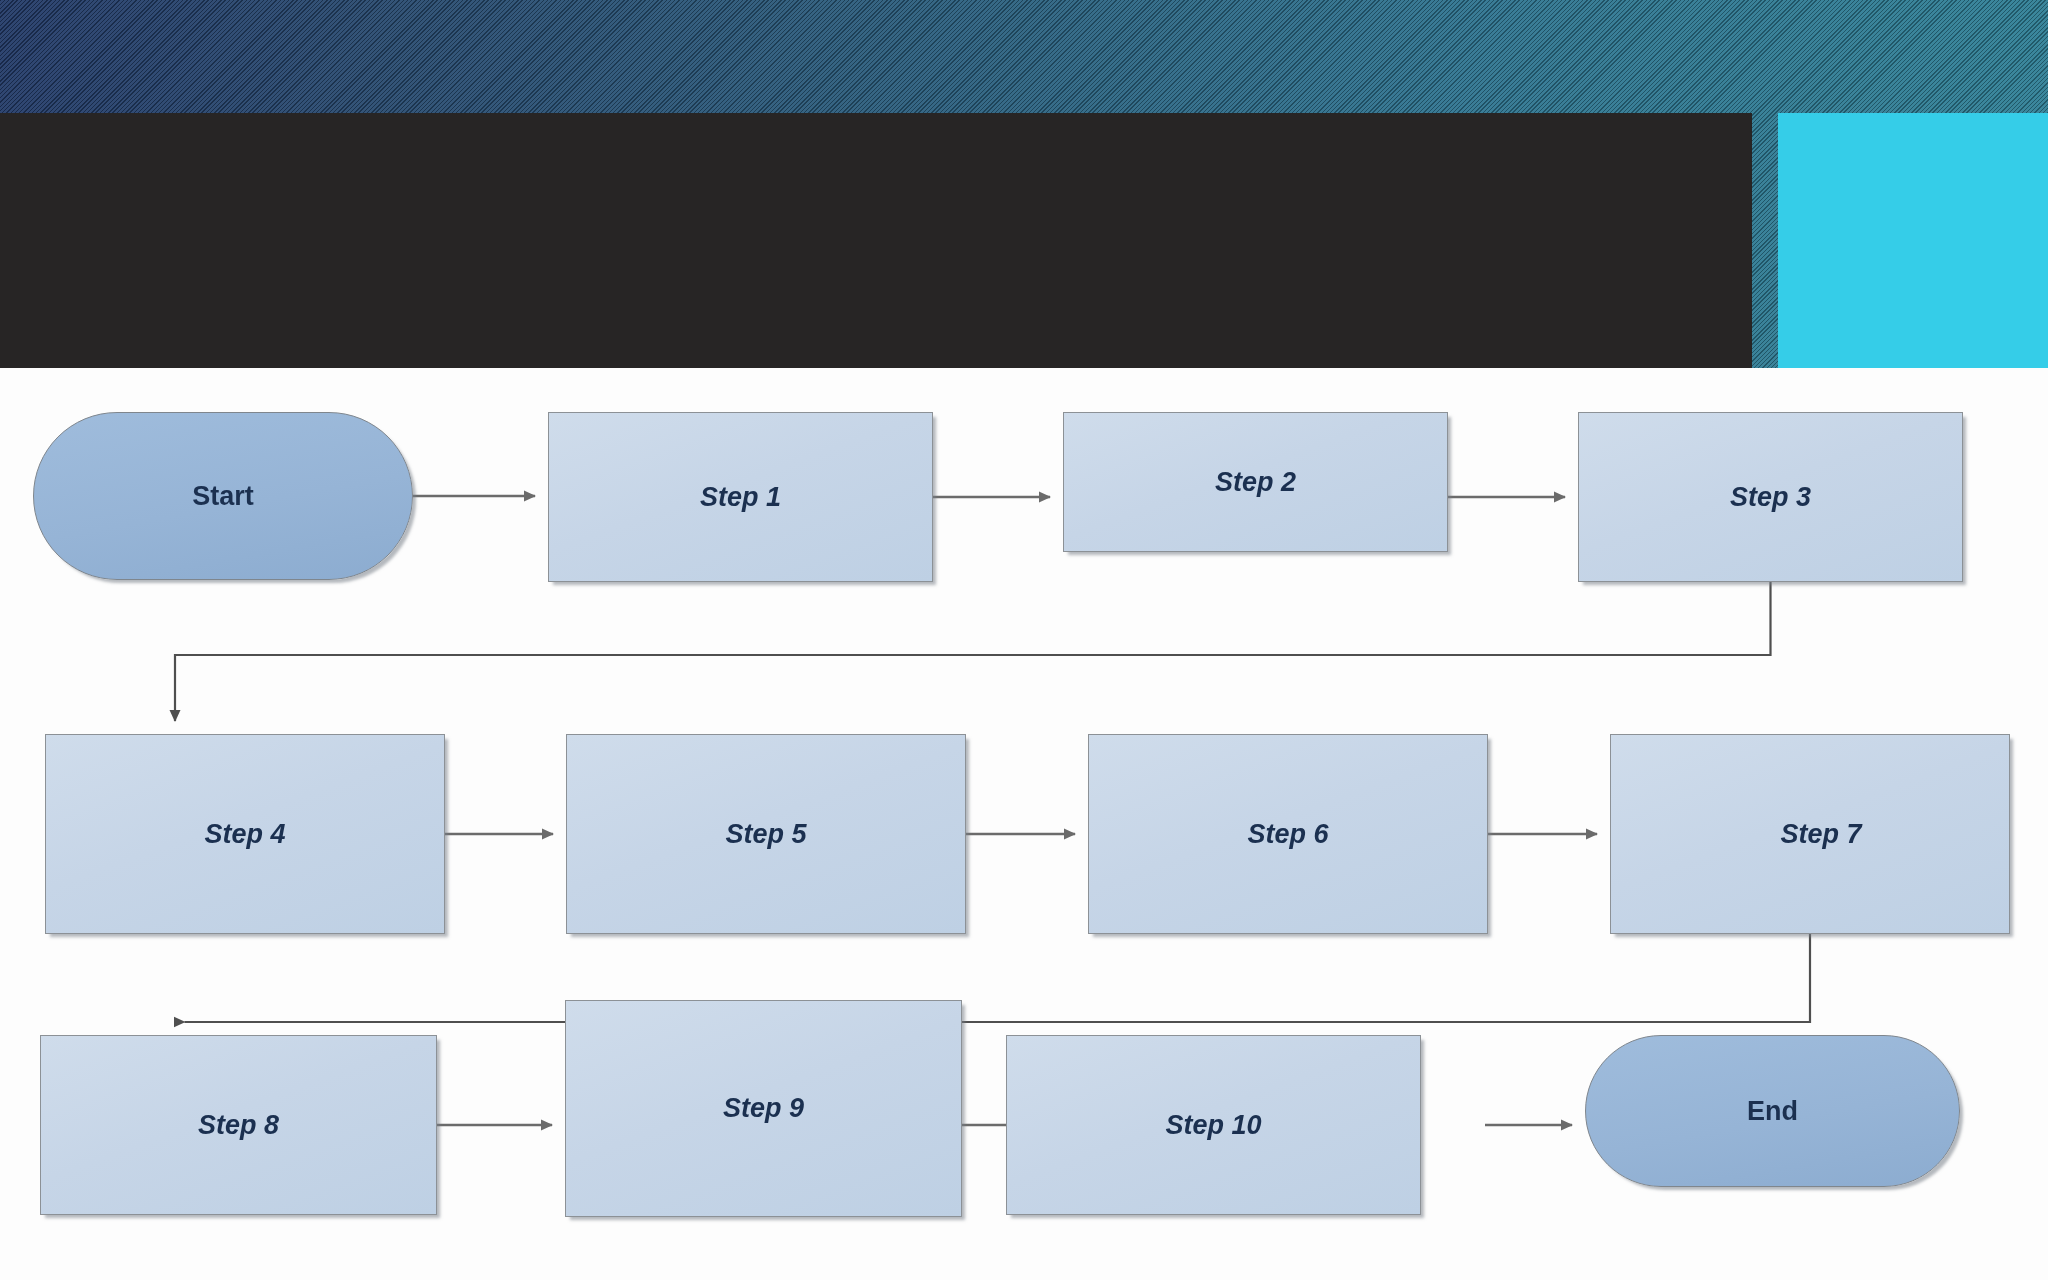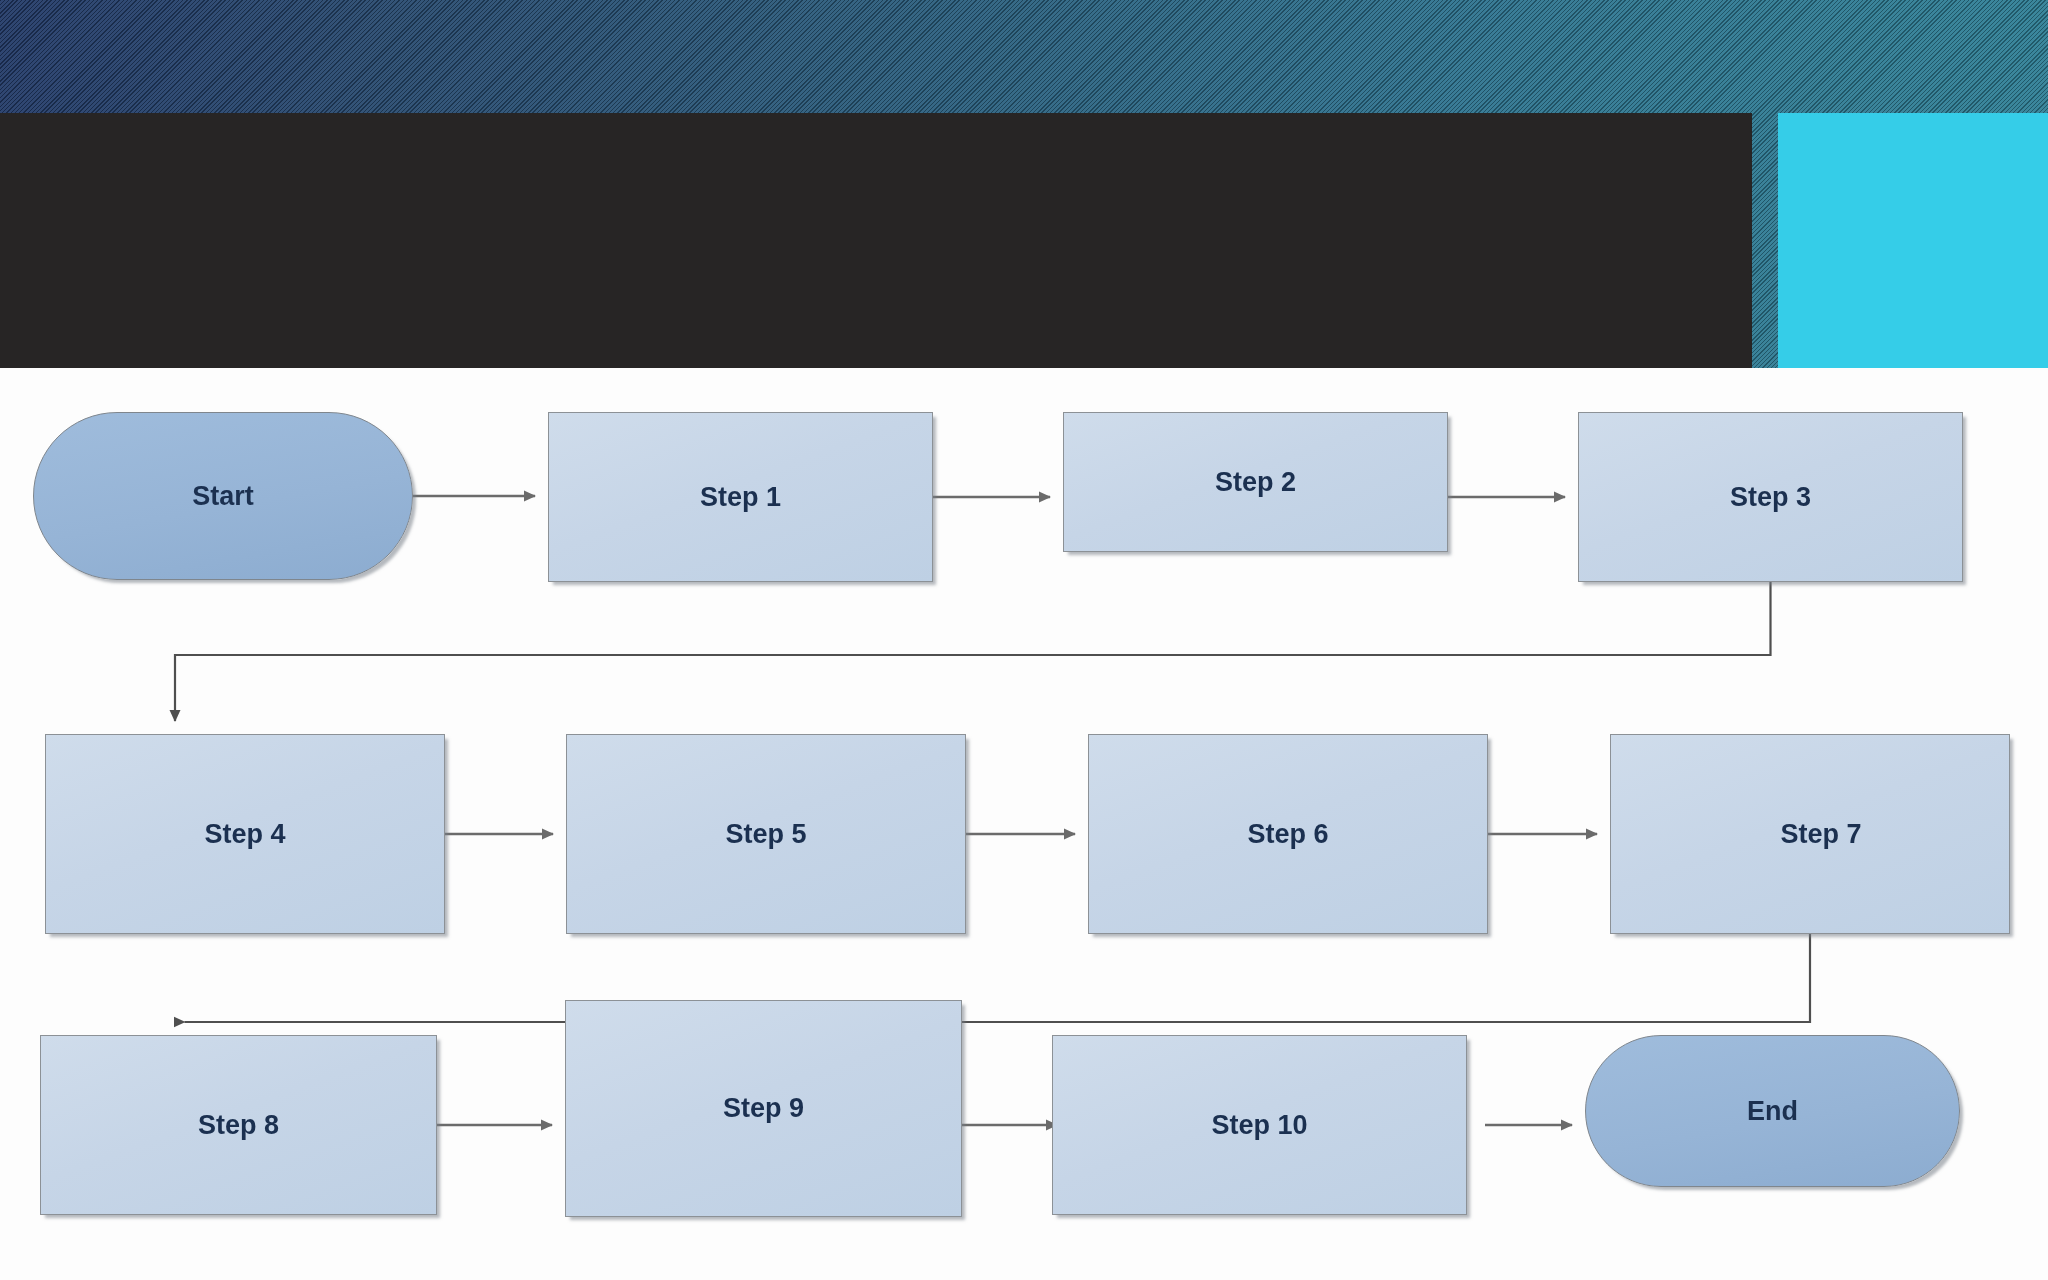--- a/index.html
+++ b/index.html
@@ -91,20 +91,21 @@
     justify-content: center;
     border: 1.5px solid #8c9196;
     box-shadow: 4px 4px 3px -1px rgba(120,128,136,0.55);
     font-size: 27px;
     font-weight: bold;
     color: #1b3050;
     z-index: 3;
   }
   .node.process {
     background: linear-gradient(160deg, #cfdceb 0%, #c6d5e7 45%, #bed0e4 100%);
+    font-style: italic;
   }
   .node.terminator {
     background: linear-gradient(170deg, #9fbcdc 0%, #96b4d6 55%, #8cacd0 100%);
     border: 1.5px solid #7f868d;
     border-radius: 999px;
     color: #1b3050;
     justify-content: center;
   }
 </style>
 </head>
@@ -166,21 +167,21 @@
         </div>
         <div class="node process" style="left: 1610px; top: 366px; width: 400px; height: 200px; padding-left: 22px;">
           <span>Step 7</span>
         </div>
         <div class="node process" style="left: 40px; top: 667px; width: 397px; height: 180px;">
           <span>Step 8</span>
         </div>
         <div class="node process" style="left: 565px; top: 632px; width: 397px; height: 217px;">
           <span>Step 9</span>
         </div>
-        <div class="node process" style="left: 1052px; top: 667px; width: 415px; height: 180px;">
+        <div class="node process" style="left: 1006px; top: 667px; width: 415px; height: 180px;">
           <span>Step 10</span>
         </div>
         <div class="node terminator" style="left: 1585px; top: 667px; width: 375px; height: 152px;">
           <span>End</span>
         </div>
       </div>
 
   </div>
 </div>
 

